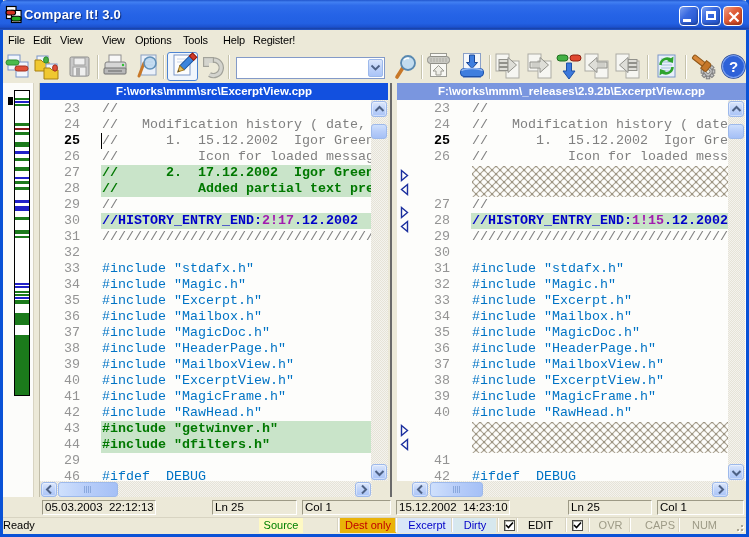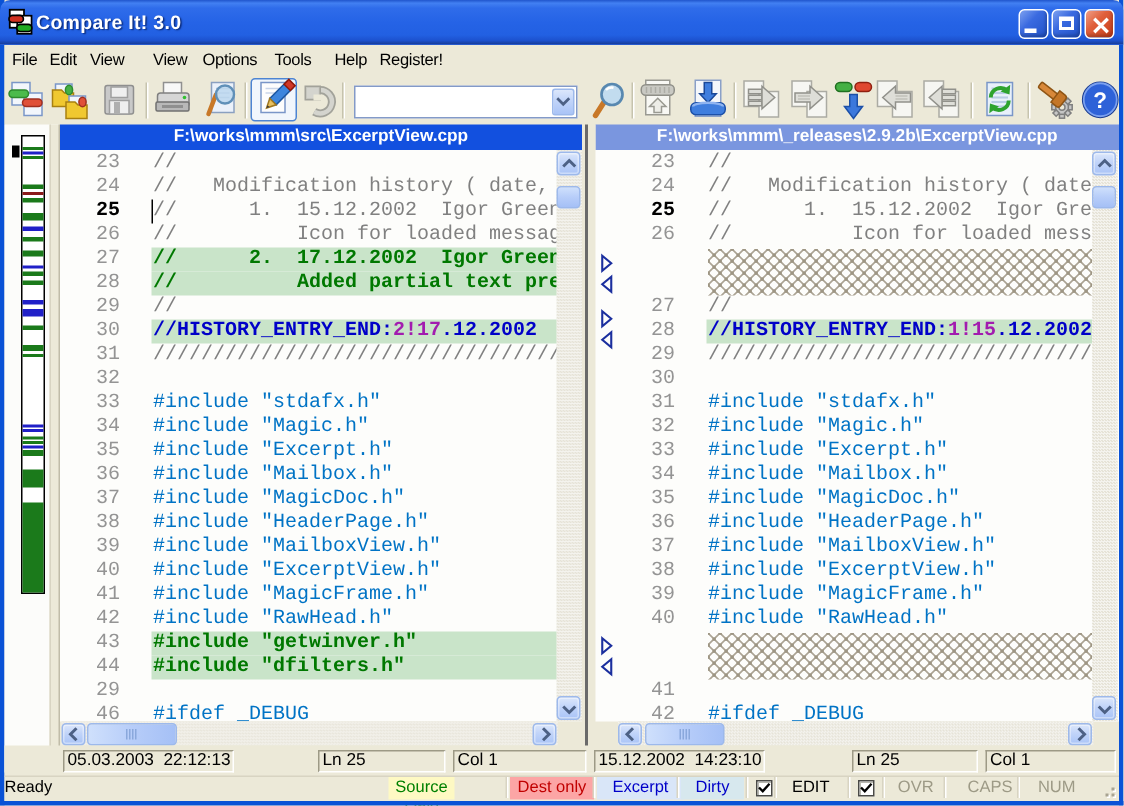--- a/index.html
+++ b/index.html
@@ -474,21 +474,21 @@
 <div class="statbox" style="left:212px;top:500px;width:85px;">Ln 25</div>
 <div class="statbox" style="left:302px;top:500px;width:89px;">Col 1</div>
 <div class="statbox" style="left:396px;top:500px;width:114px;">15.12.2002  14:23:10</div>
 <div class="statbox" style="left:568px;top:500px;width:84px;">Ln 25</div>
 <div class="statbox" style="left:657px;top:500px;width:87px;">Col 1</div>
 <div class="abs" style="left:3px;top:517px;width:743px;height:17px;background:#ECE9D8;border-top:1px solid #D8D4C2;"></div>
 <div class="cell" style="left:3px;width:100px;text-align:left;">Ready</div>
 <div class="cellsep" style="left:269px;"></div>
 <div class="cell" style="left:259px;width:44px;background:#fef9c3;color:#008000;">Source Only</div>
 <div class="cellsep" style="left:337px;"></div>
-<div class="cell" style="left:340px;width:56px;background:#fca5a5;color:#C00000;">Dest only</div>
+<div class="cell" style="left:340px;width:56px;background:#eab308;color:#C00000;">Dest only</div>
 <div class="cellsep" style="left:395px;"></div>
 <div class="cell" style="left:398px;width:58px;background:#D9E6F8;color:#0000C8;">Excerpt</div>
 <div class="cellsep" style="left:451px;"></div>
 <div class="cell" style="left:454px;width:42px;background:#D7E8EE;color:#0000C8;">Dirty</div>
 <div class="cellsep" style="left:497px;"></div>
 <div class="abs" style="left:504px;top:520px;width:11px;height:11px;background:#FFF;border:1px solid #4A4A46;box-shadow:inset 1px 1px 0 #B8B8B0;"></div>
 <svg style="left:505px;top:521px;" width="9" height="9">
     <path d="M1 4 L3.5 6.5 L8 1.5" fill="none" stroke="#000" stroke-width="1.6"></path>
   </svg>
 <div class="cellsep" style="left:516px;"></div>

